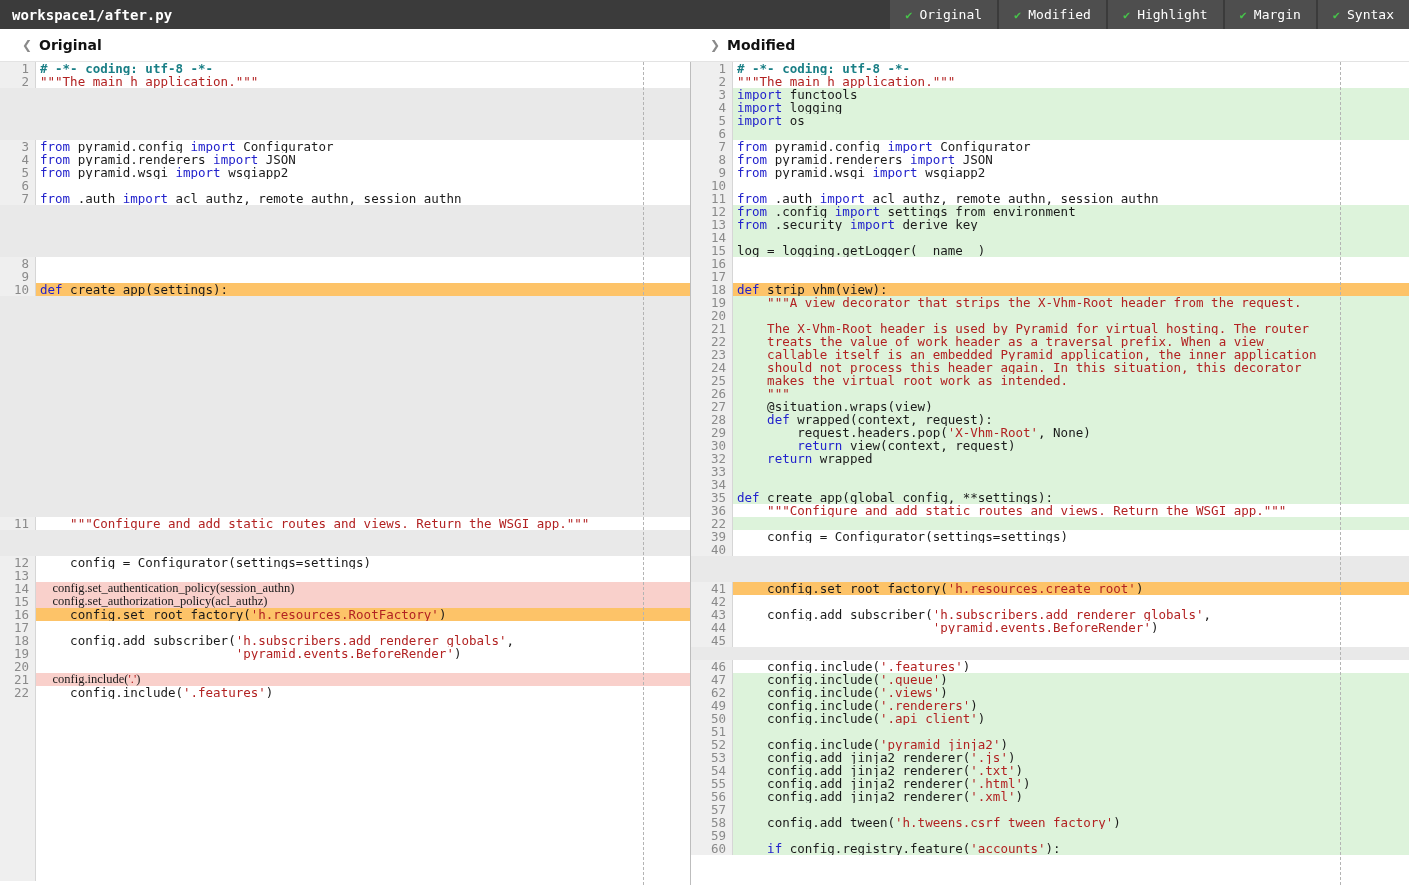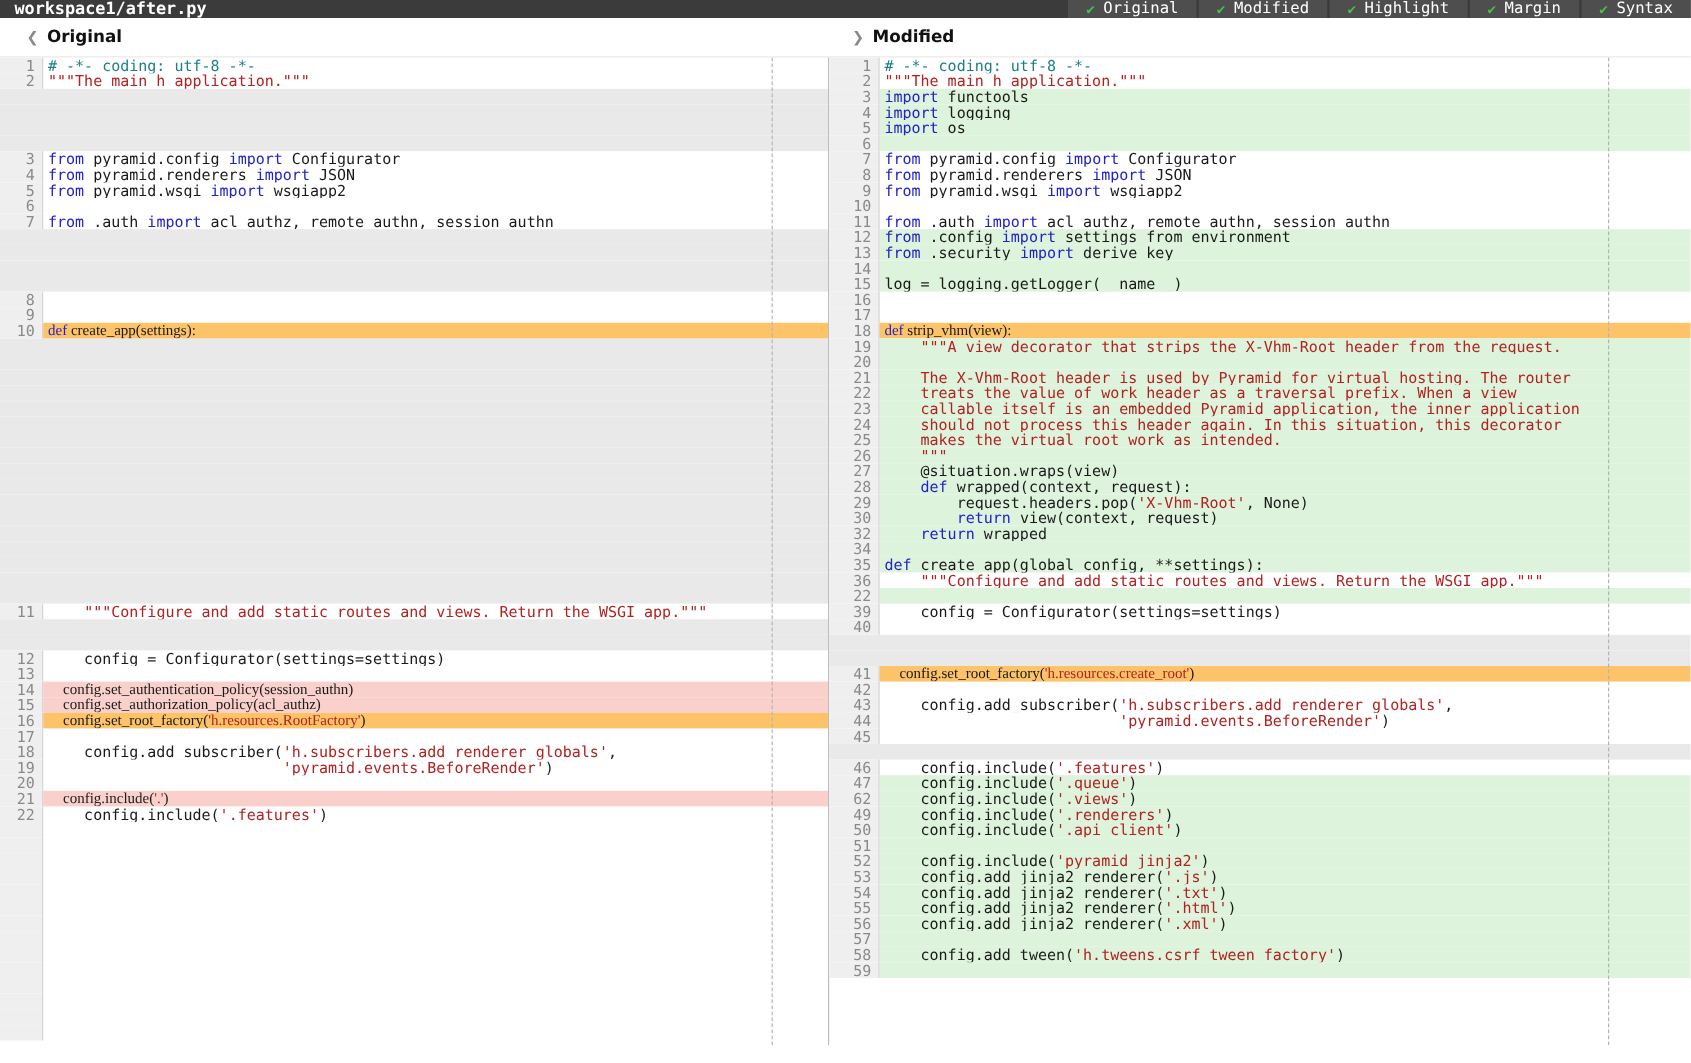--- a/index.html
+++ b/index.html
@@ -4,21 +4,21 @@
 <style>
   :root{
     --added-bg:#ddf3db; --removed-bg:#f9d0cb; --modified-bg:#fdc368;
     --filler-bg:#e9e9e9; --gutter-bg:#efefef; --kw:#2222cc; --str:#b22222;
     --com:#1a7f86; --check-green:#47c24a; --titlebar-bg:#3b3b3b; --button-bg:#4e4e4e;
   }
   *{box-sizing:border-box; margin:0; padding:0;}
   html,body{width:1409px; height:886px; overflow:hidden; background:#fff;}
   body{font-family:"DejaVu Sans",sans-serif;}
 
-  .titlebar{height:15px; display:flex; justify-content:space-between; align-items:stretch;
+  .titlebar{height:29px; display:flex; justify-content:space-between; align-items:stretch;
     background:var(--titlebar-bg);text-align:center;}
   .title{align-self:center; padding-left:12px; color:#fff;
     font:bold 14px "DejaVu Sans Mono",monospace;}
   .toolbar{display:flex;}
   .tbtn{display:flex; align-items:center; gap:7px; padding:0 15px; margin-left:2px;
     background:var(--button-bg); color:#fff; font:13px "DejaVu Sans Mono",monospace; cursor:pointer;}
   .check{color:var(--check-green); font-size:12px;}
 
   .pane-headers{display:flex; height:33px; background:#fff; border-bottom:1px solid #e3e3e3;}
   .pane-header{display:flex; align-items:center; font:bold 14px "DejaVu Sans",sans-serif; color:#111;}
@@ -32,27 +32,27 @@
   .pane-left{width:690px;}
   .pane-right{width:719px; border-left:1px solid #bdbdbd;}
 
   .row{display:flex; height:13px;}
   .ln{flex:none; width:36px; padding-right:6px; text-align:right; color:#8a8a8a;
     background:var(--gutter-bg); border-right:1px solid #d6d6d6;}
   .pane-right .ln{width:42px;}
   .code{flex:auto; white-space:pre; padding-left:4px; overflow:hidden;}
   .row.add  .code{background:var(--added-bg);}
   .row.del  .code{background:var(--removed-bg);font-family:Liberation Serif, serif;}
-  .row.mod  .code{background:var(--modified-bg);font-family:Liberation Serif, serif;}
+  .row.mod  .code{background:var(--modified-bg);}
   .row.filler{background:var(--filler-bg);}
   .row.filler .ln{background:transparent; border-right-color:transparent;}
 
   .kw{color:var(--kw);}
   .str{color:var(--str);}
-  .com{color:var(--com);}
+  .com{color:var(--com);font-weight:bold;}
 
   .margin-line{position:absolute; top:0; bottom:0; width:0;
     border-left:1px dashed #b4b4b4; pointer-events:none;}
   .pane-left  .margin-line{left:calc(41px + 80ch);}
   .pane-right .margin-line{left:calc(47px + 80ch);}
 </style>
 </head>
 <body>
 
 <div class="titlebar">
@@ -468,20 +468,24 @@
       </div>
       <div class="row add">
         <span class="ln">30</span>
         <span class="code">        <span class="kw">return</span> view(context, request)</span>
       </div>
       <div class="row add">
         <span class="ln">32</span>
         <span class="code">    <span class="kw">return</span> wrapped</span>
       </div>
       <div class="row add">
+        <span class="ln">33</span>
+        <span class="code"></span>
+      </div>
+      <div class="row add">
         <span class="ln">34</span>
         <span class="code"></span>
       </div>
       <div class="row add">
         <span class="ln">35</span>
         <span class="code"><span class="kw">def</span> create_app(global_config, **settings):</span>
       </div>
       <div class="row">
         <span class="ln">36</span>
         <span class="code">    <span class="str">"""Configure and add static routes and views. Return the WSGI app."""</span></span>
@@ -579,14 +583,18 @@
         <span class="code"></span>
       </div>
       <div class="row add">
         <span class="ln">58</span>
         <span class="code">    config.add_tween(<span class="str">'h.tweens.csrf_tween_factory'</span>)</span>
       </div>
       <div class="row add">
         <span class="ln">59</span>
         <span class="code"></span>
       </div>
+      <div class="row add">
+        <span class="ln">60</span>
+        <span class="code">    <span class="kw">if</span> config.registry.feature(<span class="str">'accounts'</span>):</span>
+      </div>
     </div>
 </div>
 
 </body></html>

